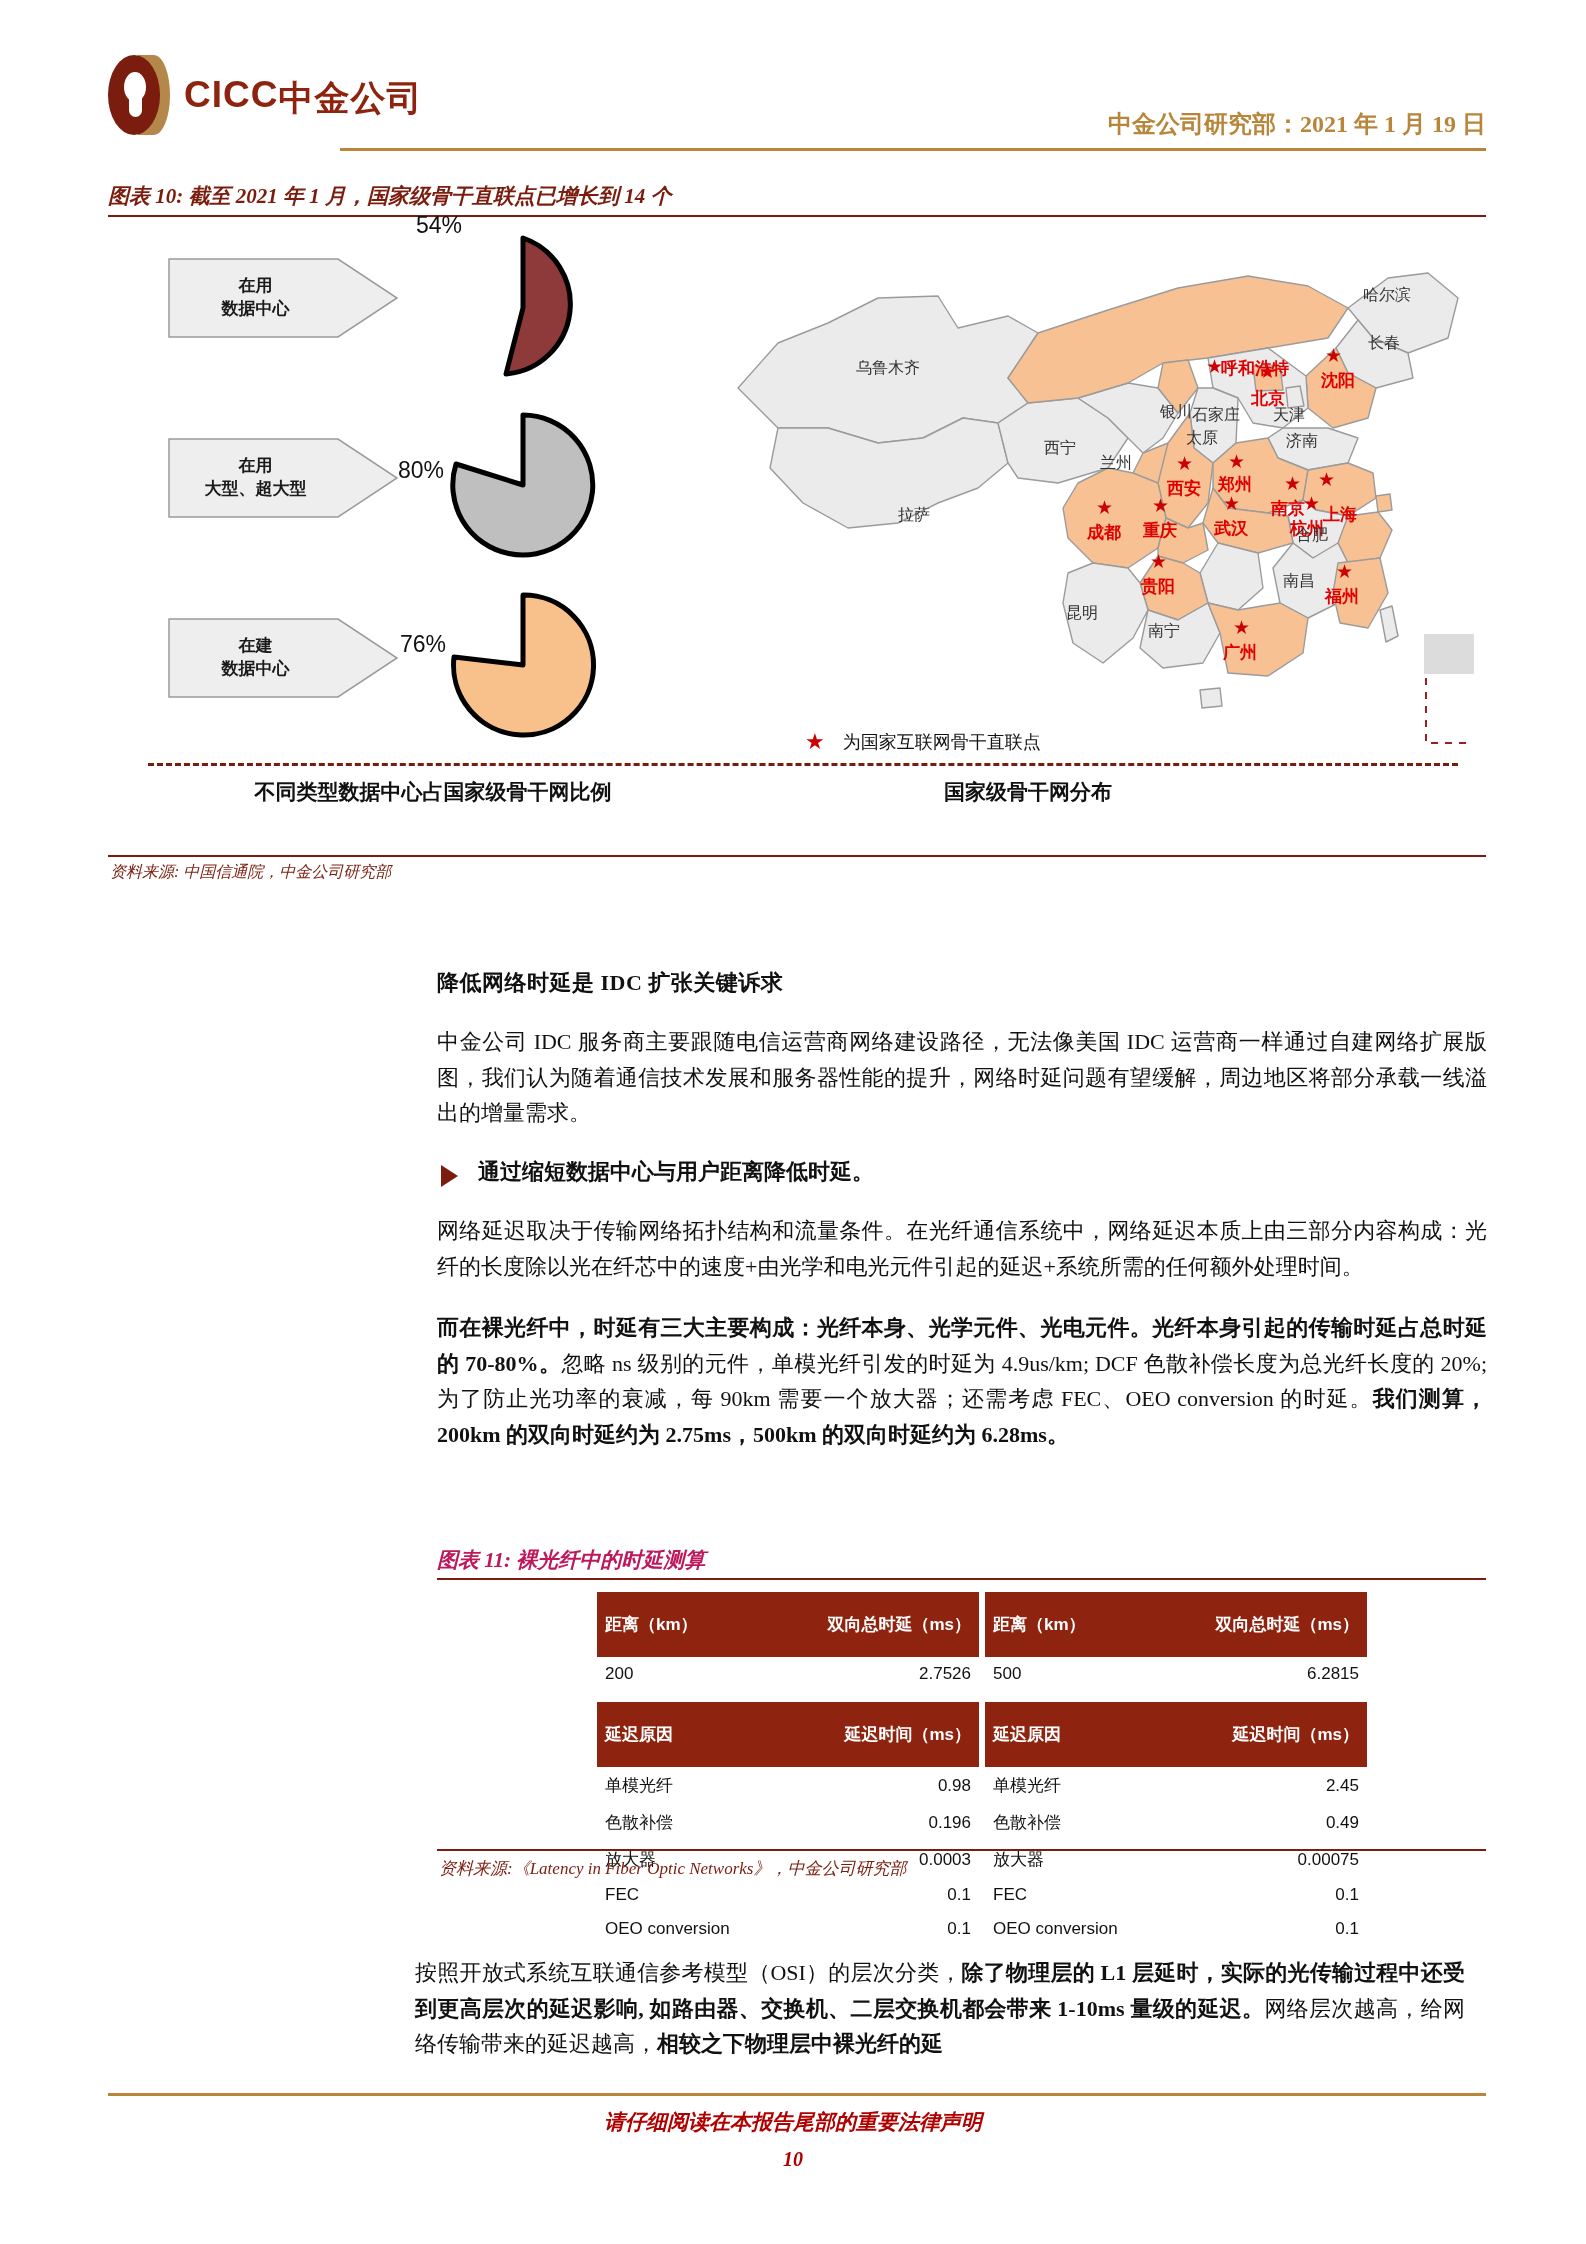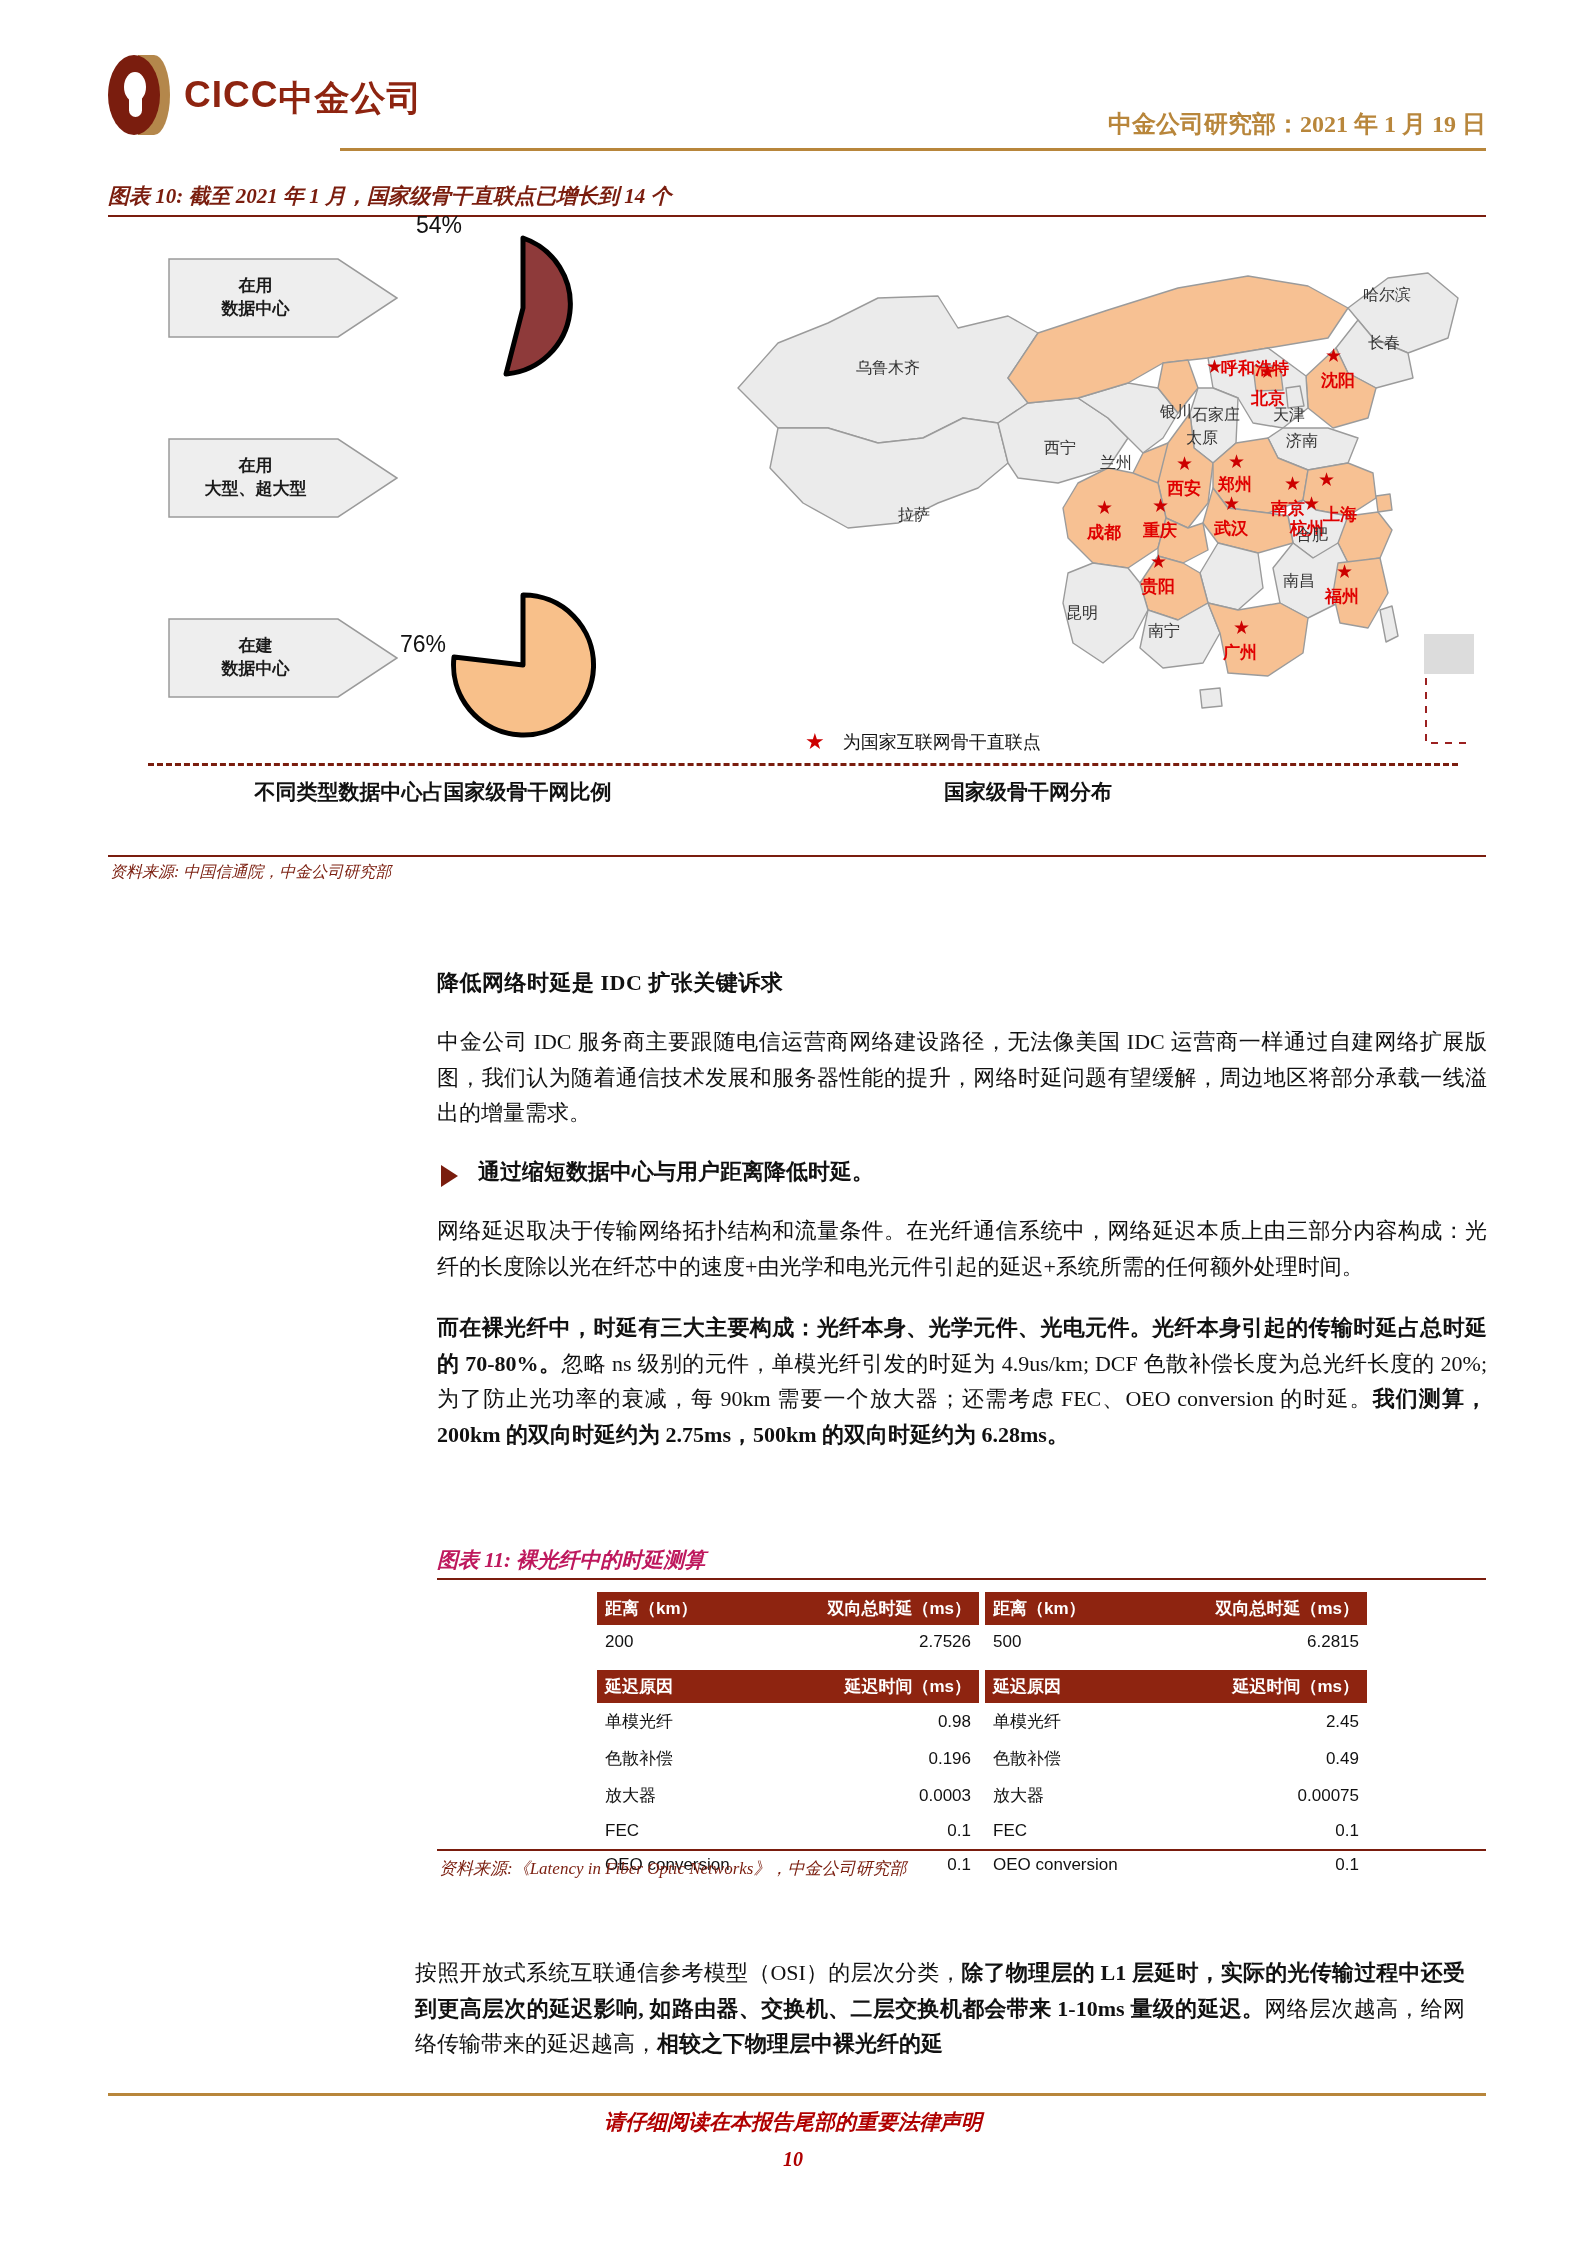--- a/index.html
+++ b/index.html
@@ -118,21 +118,21 @@
   .fig11-rule-bot{position:absolute;left:437px;top:1849px;width:1049px;height:2px;background:#7a1d0e;}
   .fig11-src{
     position:absolute;left:439px;top:1857px;
     font-style:italic;font-size:17px;color:#7a1d0e;white-space:nowrap;
   }
   .tbl-wrap{position:absolute;left:597px;top:1592px;width:770px;display:flex;gap:6px;}
   .tbl{width:382px;font-family:"Liberation Sans","DejaVu Sans",sans-serif;}
   .tbl table{width:100%;border-collapse:collapse;}
   .tbl th{
     background:#8e2410;color:#ffffff;font-size:17px;font-weight:bold;
-    padding:5px 8px;text-align:left;white-space:nowrap;
+    padding:21px 8px;text-align:left;white-space:nowrap;
   }
   .tbl th.r{text-align:right;}
   .tbl td{
     font-size:17px;color:#111;padding:7px 8px;white-space:nowrap;background:#ffffff;
   }
   .tbl td.r{text-align:right;}
   .tbl .spacer td{padding:0;height:11px;}
 
   
   .footer-rule{position:absolute;left:108px;top:2093px;width:1378px;height:3px;background:#b8863b;}
@@ -207,20 +207,27 @@
     </div>
 
     <div style="position:absolute;left:330px;top:10px;">
       <svg width="170" height="150" viewBox="0 0 170 150">
 
         <path d="M 85 80 L 85 10 A 70 70 0 0 1 68 146 Z" fill="#8e3a3a" stroke="#000000" stroke-width="5" stroke-linejoin="round"></path>
       </svg>
       <div class="pie-pct" style="left:-22px;top:-16px;position:absolute;">54%</div>
     </div>
 
+    <div style="position:absolute;left:330px;top:185px;">
+      <svg width="170" height="165" viewBox="0 0 170 165">
+
+        <path d="M 85 82 L 85 12 A 70 70 0 1 1 18 61 Z" fill="#bfbfbf" stroke="#000000" stroke-width="5" stroke-linejoin="round"></path>
+      </svg>
+      <div class="pie-pct" style="left:-40px;top:54px;position:absolute;">80%</div>
+    </div>
 
     <div style="position:absolute;left:330px;top:365px;">
       <svg width="170" height="165" viewBox="0 0 170 165">
 
         <path d="M 85 82 L 85 12 A 70 70 0 1 1 16 74 Z" fill="#f8c08a" stroke="#000000" stroke-width="5" stroke-linejoin="round"></path>
       </svg>
       <div class="pie-pct" style="left:-38px;top:48px;position:absolute;">76%</div>
     </div>
 
     <div class="map-wrap">

